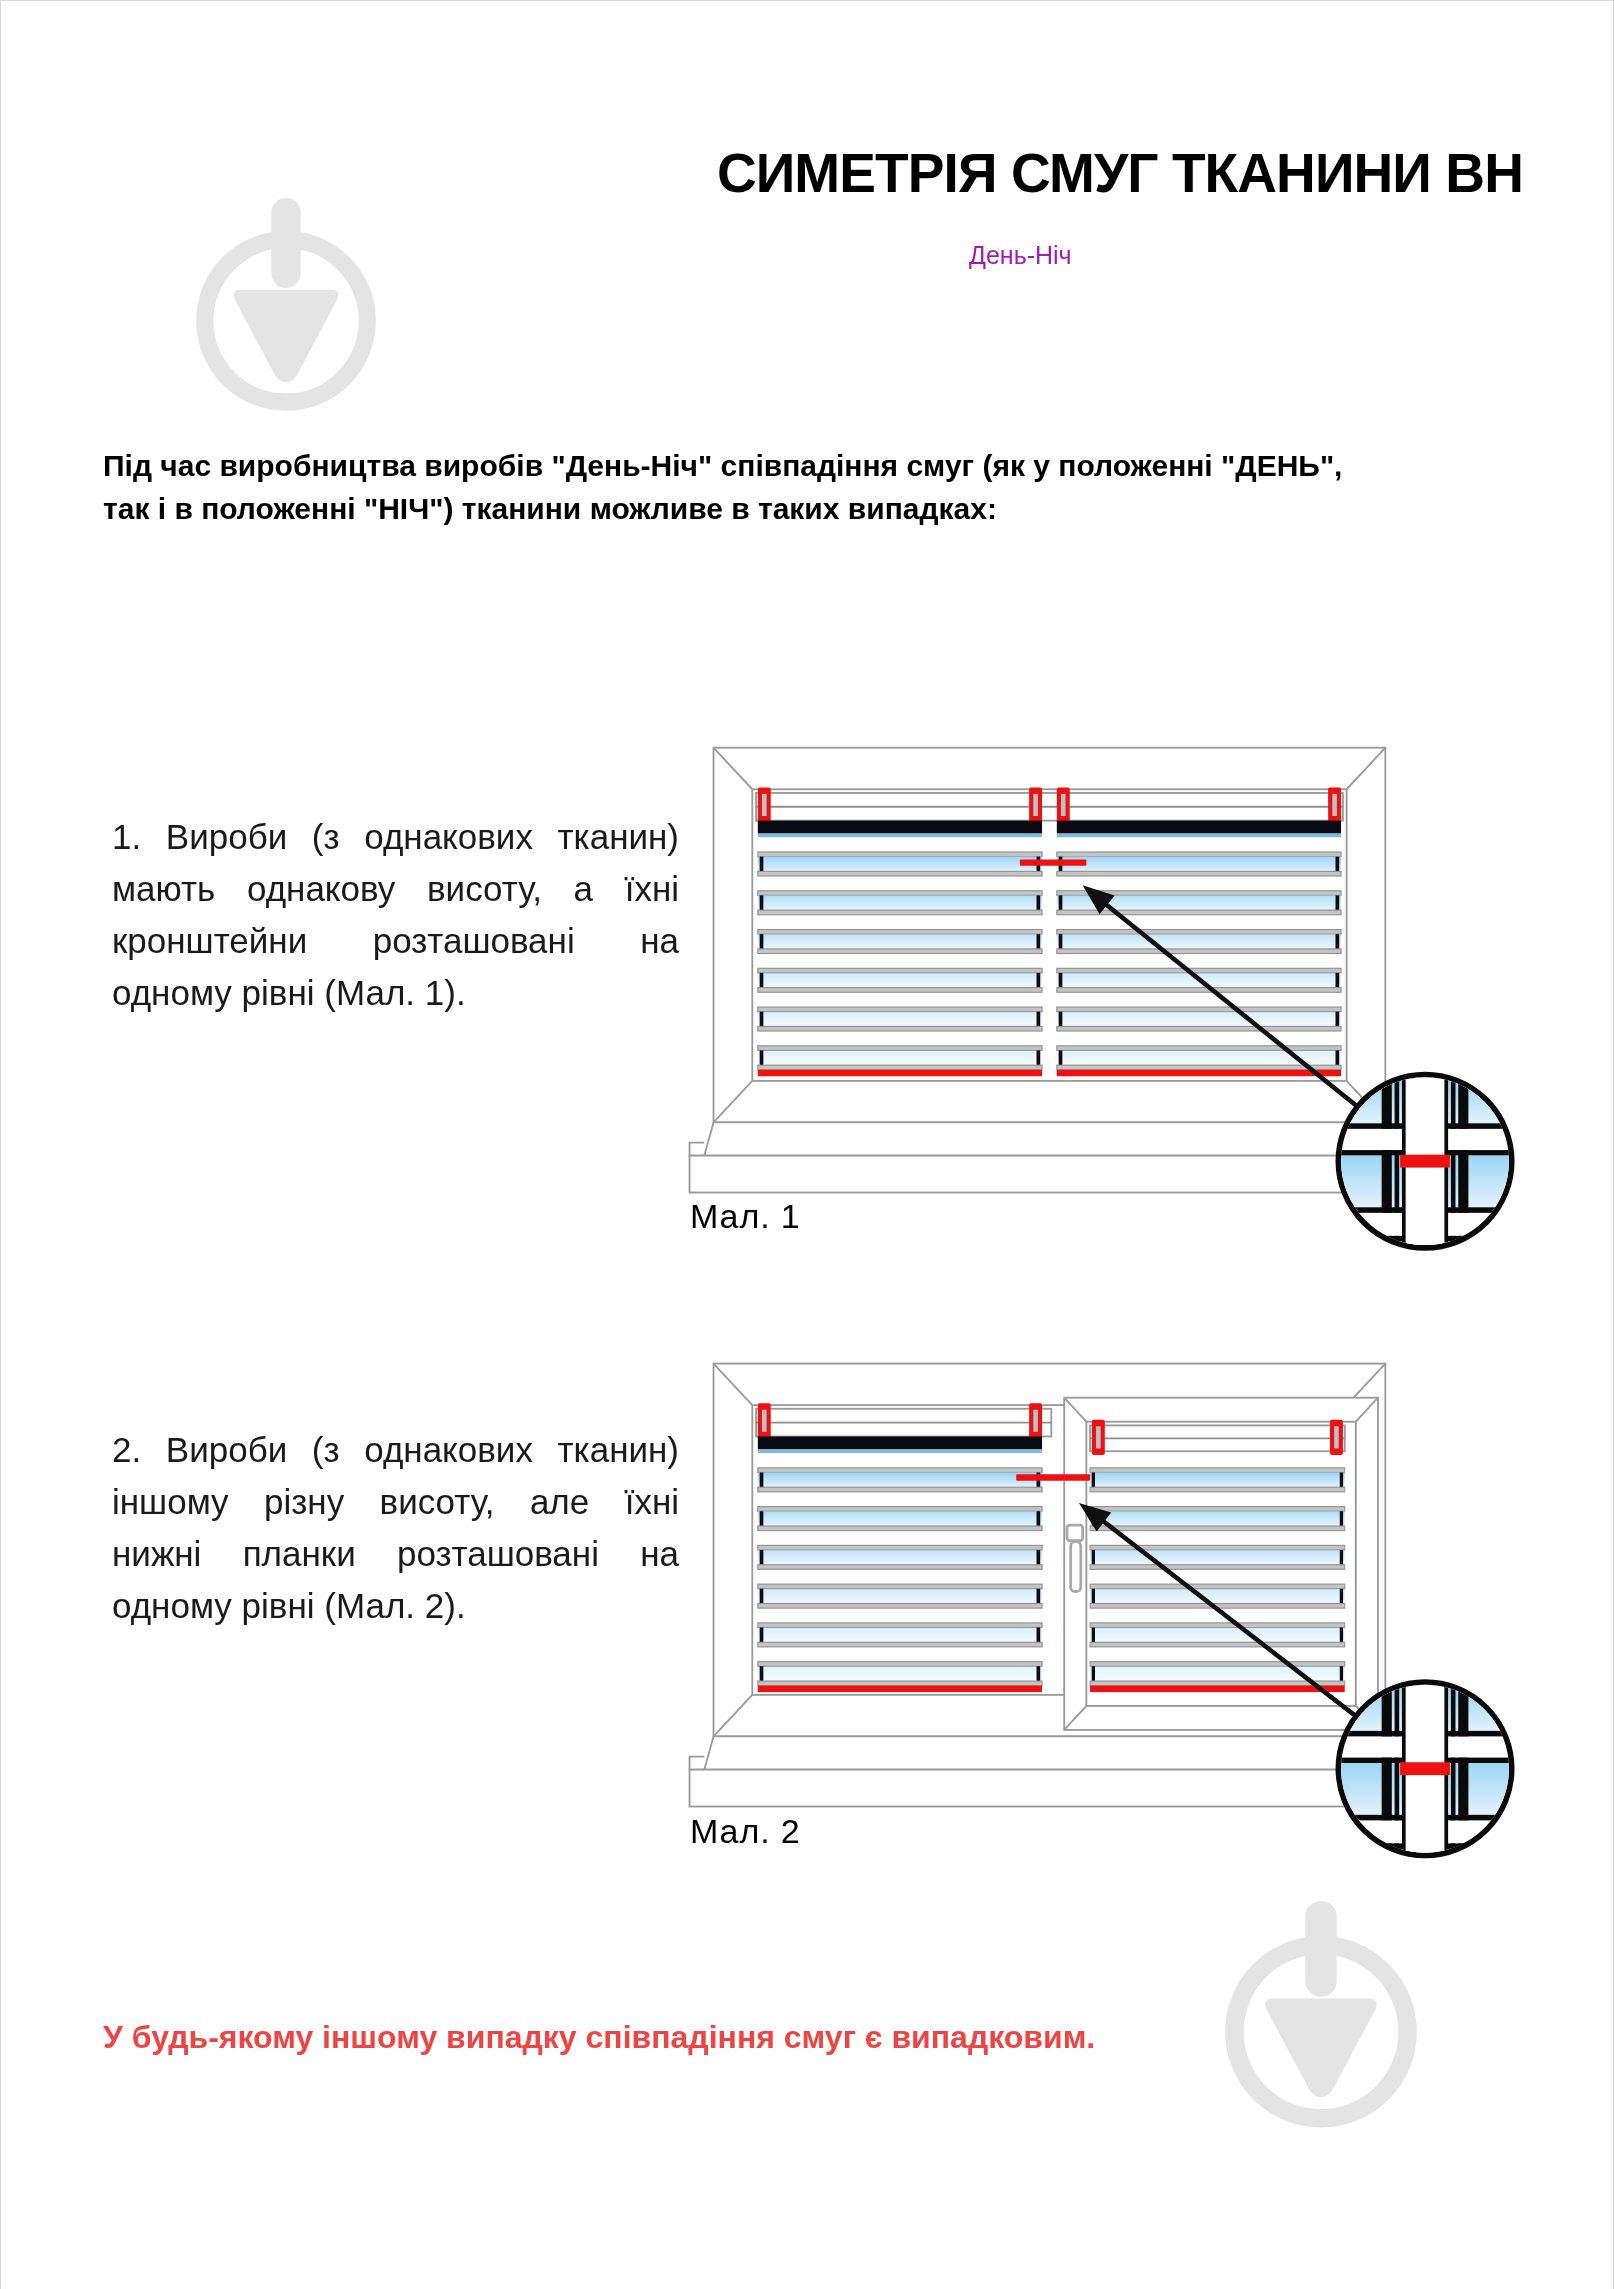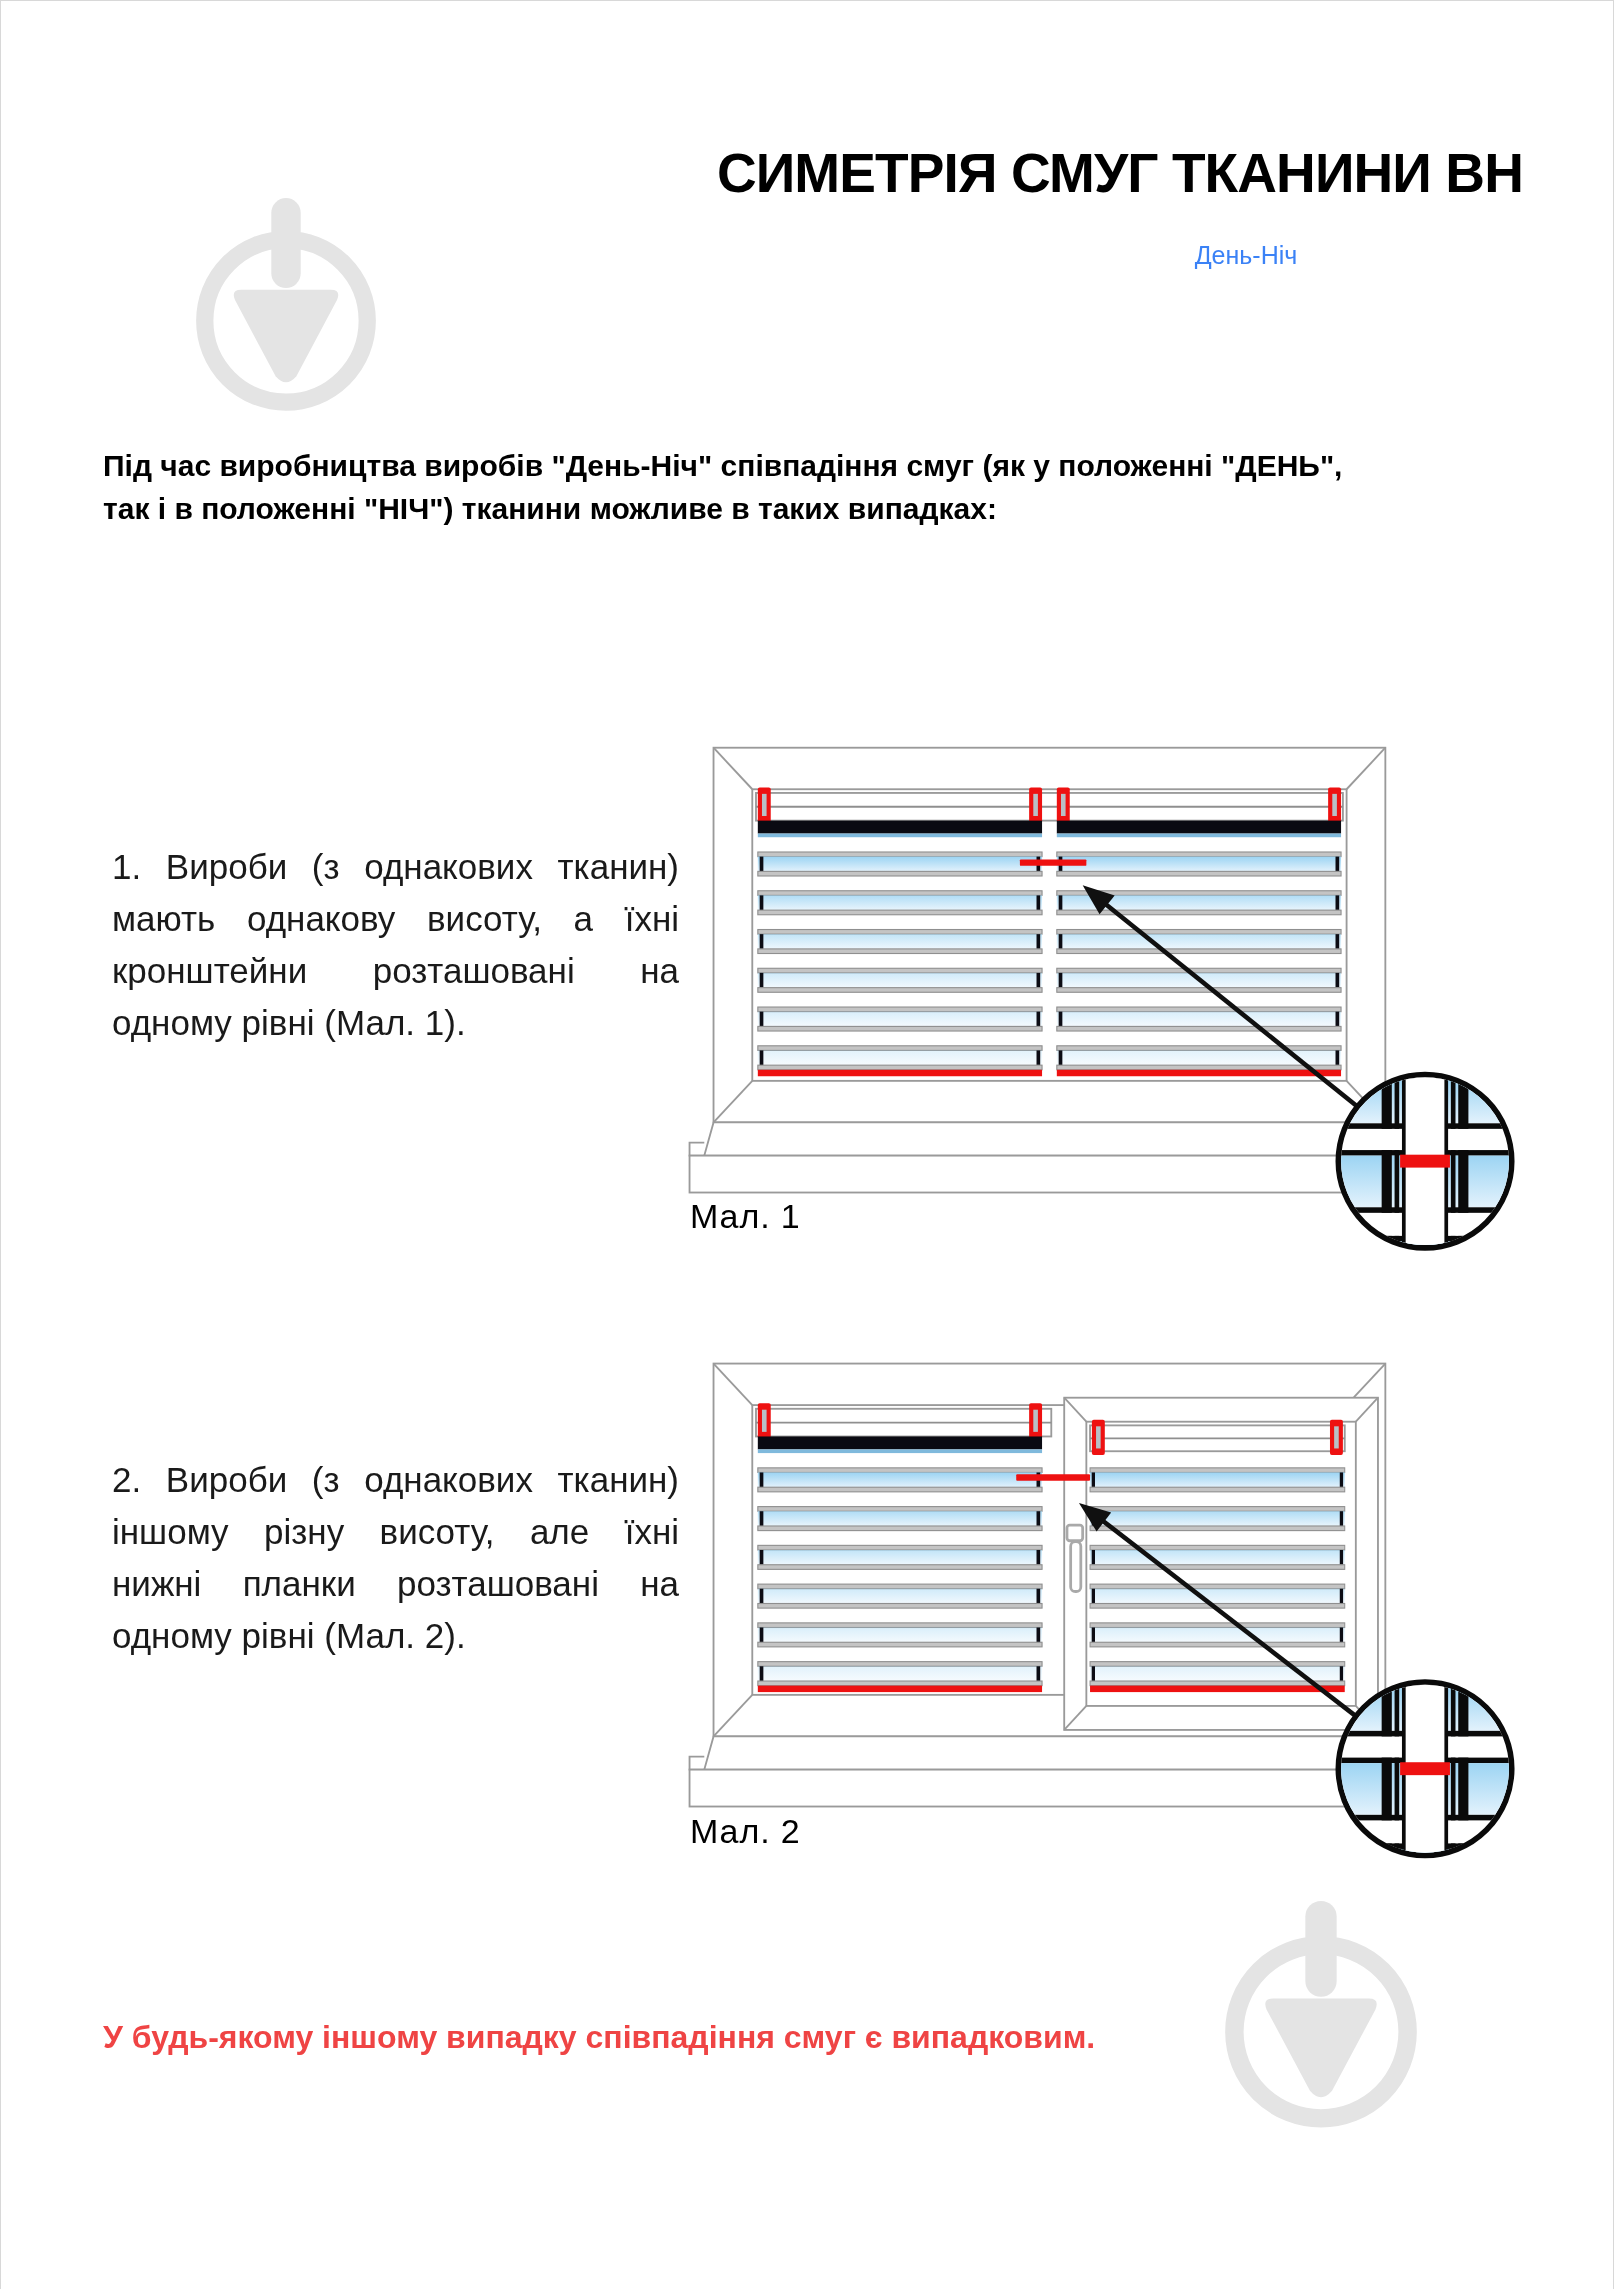--- a/index.html
+++ b/index.html
@@ -7,28 +7,28 @@
     position:relative;width:1614px;height:2290px;background:#fff;
     font-family:"Liberation Sans",sans-serif;color:#000;overflow:hidden;
     border:0.9px solid #d8d8d8;box-sizing:border-box;padding-left:20px;
   }
   .abs{position:absolute;}
   .title{
     left:517px;top:140px;width:1005px;text-align:right;
     font-size:55px;font-weight:700;letter-spacing:-0.9px;color:#000;
   }
   .subtitle{
-    left:968px;top:240px;width:554px;text-align:center;
-    font-size:25px;font-weight:400;color:#3b82f6;
+    left:968px;top:240px;width:554px;text-align:left;
+    font-size:25px;font-weight:400;color:#a21caf;
   }
   .intro{
     left:102px;top:443px;width:1440px;
     font-size:30px;font-weight:700;line-height:43px;color:#000;
   }
-  .itemtext{width:567px;font-size:35px;font-weight:400;color:#1a1a1a;margin-top:30px;}
+  .itemtext{width:567px;font-size:35px;font-weight:400;color:#1a1a1a;}
   .itemtext .ln{line-height:52px;height:52px;white-space:nowrap;}
   .jline{text-align:justify;text-align-last:justify;}
   .lline{text-align:right;text-align-last:left;}
   .item1{left:111px;top:810px;}
   .item2{left:111px;top:1423px;}
   .caption{font-size:34px;font-weight:400;color:#000000;letter-spacing:0.9px;}
   .cap1{left:689px;top:1196px;}
   .cap2{left:689px;top:1811px;}
   .conclusion{
     left:102px;top:2018px;width:1292px;

